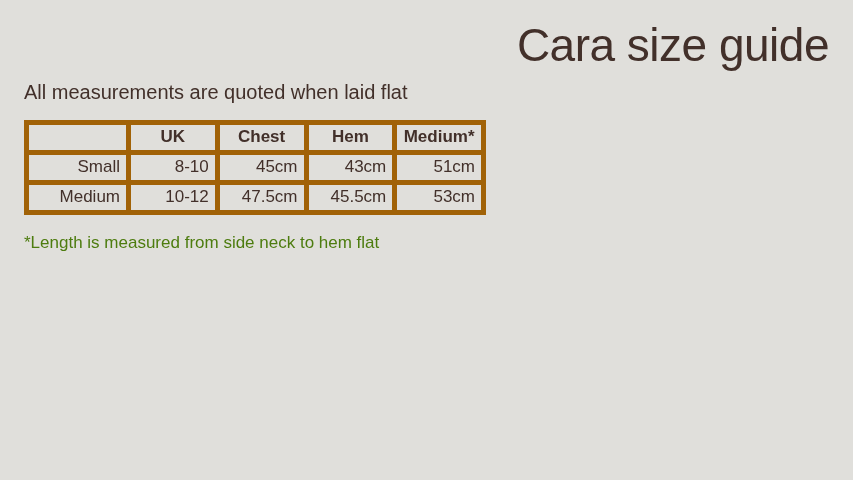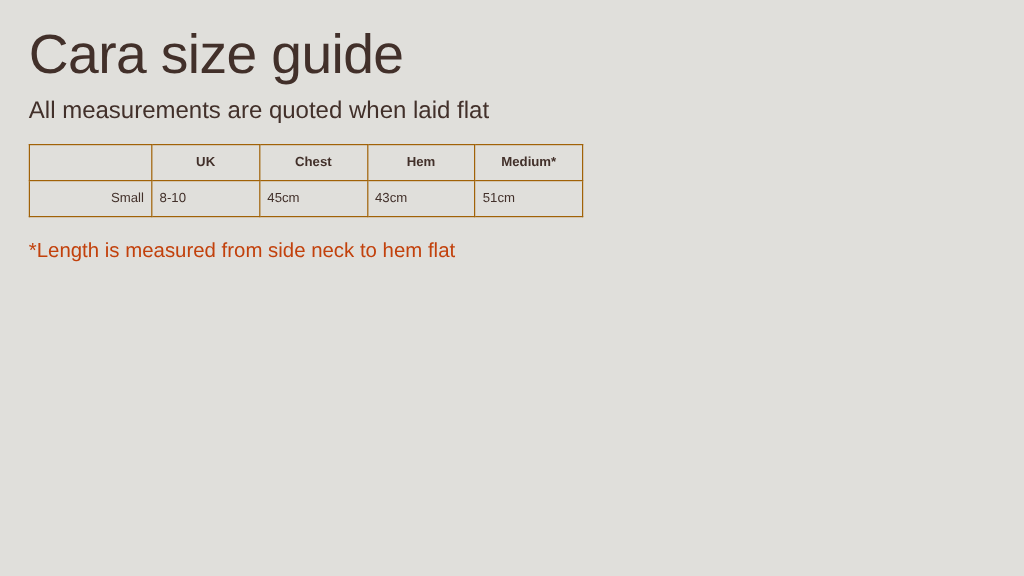--- a/index.html
+++ b/index.html
@@ -21,60 +21,61 @@
     box-sizing: border-box;
     padding: 16px 24px 0 24px;
   }
   .title {
     font-size: 46px;
     line-height: 1.1;
     font-weight: 400;
     color: #42302a;
     margin: 4px 0 10px 0;
     letter-spacing: -0.5px;
+    text-align: right;
   }
   .subtitle {
     font-size: 20px;
     color: #42302a;
     margin: 0 0 16px 0;
     font-weight: 400;
   }
   table.size-table {
     border-collapse: collapse;
     width: 462px;
     table-layout: fixed;
   }
   table.size-table td,
   table.size-table th {
-    border: 1px solid #a16207;
+    border: 5px solid #a16207;
     height: 30px;
-    font-size: 11px;
+    font-size: 17px;
     font-weight: 400;
     color: #42302a;
     padding: 0 6px;
     box-sizing: border-box;
   }
   table.size-table th {
     text-align: center;
     font-weight: 700;
   }
   table.size-table td.label {
     text-align: right;
     padding-left: 8px;
     width: 102px;
   }
   table.size-table td.val {
-    text-align: left;
+    text-align: right;
   }
   table.size-table th.corner {
     width: 102px;
   }
   .footnote {
     font-size: 17px;
-    color: #c2410c;
+    color: #4d7c0f;
     margin-top: 18px;
   }
 </style>
 </head>
 <body>
 
 <div class="page">
 
   <h1 class="title">Cara size guide</h1>
 
@@ -91,18 +92,25 @@
       </tr>
     </thead>
     <tbody>
       <tr>
         <td class="label">Small</td>
         <td class="val">8-10</td>
         <td class="val">45cm</td>
         <td class="val">43cm</td>
         <td class="val">51cm</td>
       </tr>
+      <tr>
+        <td class="label">Medium</td>
+        <td class="val">10-12</td>
+        <td class="val">47.5cm</td>
+        <td class="val">45.5cm</td>
+        <td class="val">53cm</td>
+      </tr>
     </tbody>
   </table>
 
   <p class="footnote">*Length is measured from side neck to hem flat</p>
 
 </div>
 
 </body></html>

